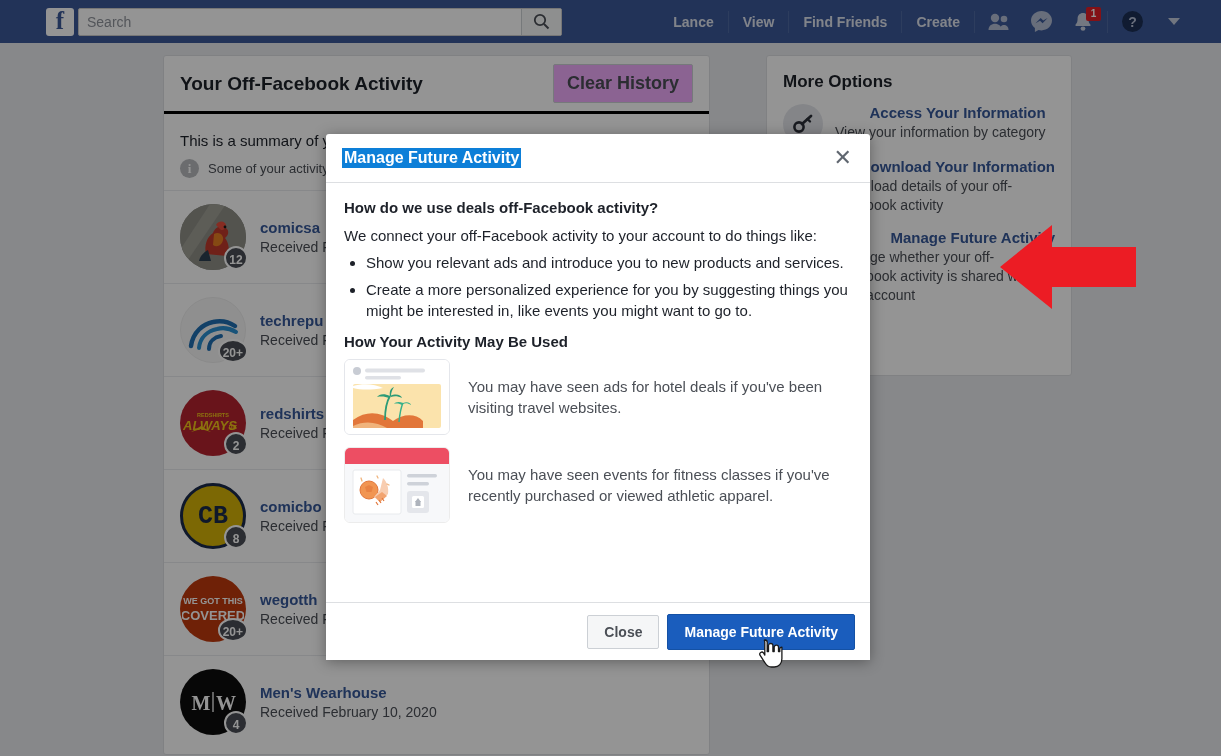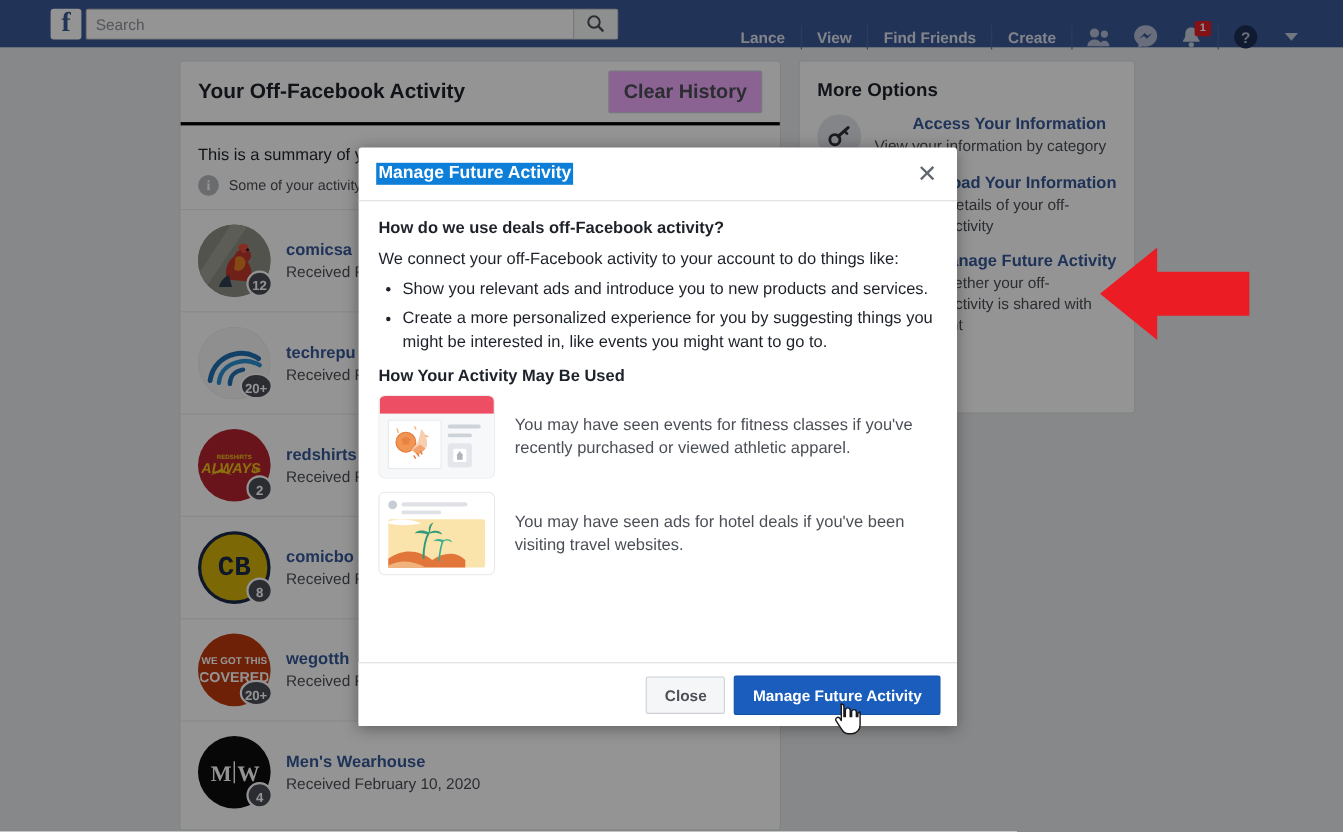--- a/index.html
+++ b/index.html
@@ -32,21 +32,21 @@
     height: 26px; font-size: 14px; padding-left: 8px; color: #1d2129;
     font-family: "Liberation Sans", sans-serif;
   }
   .search-input::placeholder { color: #90949c; }
   .search-btn {
     position: absolute; right: 0; top: 0; width: 40px; height: 26px;
     background: #f5f6f7; border-left: 1px solid #ccd0d5; cursor: pointer;
     display: flex; align-items: center; justify-content: center;
   }
   .nav-right {
-    position: absolute; right: 26px; top: 12px; height: 43px;
+    position: absolute; right: 26px; top: 0; height: 43px;
     display: flex; align-items: center;
   }
   .nav-link {
     color: #dfe3ee; font-size: 14px; font-weight: bold; padding: 0 11px;
     text-decoration: none; white-space: nowrap; cursor: pointer;
   }
   .nav-sep { width: 1px; height: 22px; background: #4f6aa3; margin: 0 3px; }
   .nav-icon {
     position: relative; width: 32px; height: 30px; margin: 0 5px;
     display: flex; align-items: center; justify-content: center; cursor: pointer;
@@ -100,21 +100,21 @@
   }
   .avatar-badge {
     position: absolute; right: -2px; bottom: 0px; min-width: 24px; height: 24px;
     border-radius: 50%; background: #4b4f56; color: #fff; font-size: 12px;
     font-weight: bold; line-height: 24px; text-align: center; border: 2px solid #fff;
     padding: 0 3px;
   }
   .act-name { font-size: 15px; font-weight: bold; color: #365899; cursor: pointer; }
   .act-date { font-size: 14px; color: #4b4f56; margin-top: 3px; }
 
-  .right-card { left: 726px; top: 12px; width: 306px; height: 321px; padding: 16px; }
+  .right-card { left: 766px; top: 12px; width: 306px; height: 321px; padding: 16px; }
   .right-title { font-size: 17px; font-weight: bold; color: #1d2129; margin-bottom: 12px; }
   .opt-row { display: flex; gap: 12px; margin-bottom: 14px; }
   .opt-icon {
     width: 40px; height: 40px; border-radius: 50%; background: #e4e6eb; flex: none;
     display: flex; align-items: center; justify-content: center;
   }
   .opt-link { font-size: 15px; font-weight: bold; color: #365899; cursor: pointer; text-align: right; }
   .opt-desc { font-size: 14px; color: #4b4f56; line-height: 19px; margin-top: 2px; }
 
   
@@ -418,20 +418,43 @@
 
     <div class="modal-body">
       <div class="q-head">How do we use deals off-Facebook activity?</div>
       <div class="q-sub">We connect your off-Facebook activity to your account to do things like:</div>
       <ul class="q-list">
         <li>Show you relevant ads and introduce you to new products and services.</li>
         <li>Create a more personalized experience for you by suggesting things you might be interested in, like events you might want to go to.</li>
       </ul>
 
       <div class="sec-head">How Your Activity May Be Used</div>
+
+      <div class="ex-row">
+        <div class="ex-thumb">
+          <svg width="104" height="74" viewBox="0 0 104 74">
+            <rect width="104" height="74" fill="#fff"></rect>
+            <circle cx="12" cy="11" r="4" fill="#c8ccd4"></circle>
+            <rect x="20" y="8.5" width="60" height="4" rx="2" fill="#dfe1e6"></rect>
+            <rect x="20" y="16" width="36" height="3.5" rx="1.7" fill="#dfe1e6"></rect>
+            <rect x="8" y="24" width="88" height="44" rx="2" fill="#fbe3ac"></rect>
+            <path d="M8 26c10-3 22-2 30 2-12 2-22 2-30 0z" fill="#fff"></path>
+            <path d="M8 60c14-10 28-8 40 1 10-7 22-8 30 0v7H8z" fill="#e2763a"></path>
+            <path d="M8 66c12-6 24-4 34 2H8z" fill="#f0b37c"></path>
+            <path d="M40 60c0-12 2-19 5-24" stroke="#2d9b77" stroke-width="1.8" fill="none"></path>
+            <path d="M45 36c-6-3-11-2-13 1 5-1 9 0 12 1z" fill="#2d9b77"></path>
+            <path d="M45 36c6-3 11-1 12 2-4-2-8-2-11-1z" fill="#2d9b77"></path>
+            <path d="M45 36c-1-5 1-8 4-9-2 3-3 6-3 9z" fill="#2d9b77"></path>
+            <path d="M54 62c1-10 2-15 4-19" stroke="#35b08a" stroke-width="1.5" fill="none"></path>
+            <path d="M58 43c-4-2-8-1-9 1 3-1 6 0 8 1z" fill="#35b08a"></path>
+            <path d="M58 43c4-2 8 0 8 2-3-2-6-2-8-1z" fill="#35b08a"></path>
+          </svg>
+        </div>
+        <div class="ex-text">You may have seen ads for hotel deals if you've been visiting travel websites.</div>
+      </div>
 
       <div class="ex-row">
         <div class="ex-thumb" style="border-color:#ececec;">
           <svg width="104" height="74" viewBox="0 0 104 74">
             <rect width="104" height="74" fill="#f7f8fa"></rect>
             <rect x="0" y="0" width="104" height="16" fill="#ed4e63"></rect>
             <rect x="8" y="22" width="48" height="44" rx="2" fill="#fff" stroke="#e8eaed"></rect>
             <circle cx="24" cy="42" r="9" fill="#f19552"></circle>
             <circle cx="24" cy="42" r="9" fill="none" stroke="#e2763a" stroke-width="1"></circle>
             <path d="M20 39l4-2 4 2-1.5 5h-5z" fill="#e2763a" opacity=".6"></path>
@@ -442,43 +465,20 @@
             <rect x="62" y="26" width="30" height="3.5" rx="1.7" fill="#ced2d9"></rect>
             <rect x="62" y="34" width="22" height="3.5" rx="1.7" fill="#ced2d9"></rect>
             <rect x="62" y="43" width="22" height="22" rx="3" fill="#e4e6eb"></rect>
             <rect x="67" y="48" width="12" height="12" rx="1.5" fill="#fff"></rect>
             <path d="M73 50l3 4h-6z" fill="#aeb3bc"></path>
             <rect x="70.5" y="53" width="5" height="5" fill="#aeb3bc"></rect>
           </svg>
         </div>
         <div class="ex-text">You may have seen events for fitness classes if you've recently purchased or viewed athletic apparel.</div>
       </div>
-
-      <div class="ex-row">
-        <div class="ex-thumb">
-          <svg width="104" height="74" viewBox="0 0 104 74">
-            <rect width="104" height="74" fill="#fff"></rect>
-            <circle cx="12" cy="11" r="4" fill="#c8ccd4"></circle>
-            <rect x="20" y="8.5" width="60" height="4" rx="2" fill="#dfe1e6"></rect>
-            <rect x="20" y="16" width="36" height="3.5" rx="1.7" fill="#dfe1e6"></rect>
-            <rect x="8" y="24" width="88" height="44" rx="2" fill="#fbe3ac"></rect>
-            <path d="M8 26c10-3 22-2 30 2-12 2-22 2-30 0z" fill="#fff"></path>
-            <path d="M8 60c14-10 28-8 40 1 10-7 22-8 30 0v7H8z" fill="#e2763a"></path>
-            <path d="M8 66c12-6 24-4 34 2H8z" fill="#f0b37c"></path>
-            <path d="M40 60c0-12 2-19 5-24" stroke="#2d9b77" stroke-width="1.8" fill="none"></path>
-            <path d="M45 36c-6-3-11-2-13 1 5-1 9 0 12 1z" fill="#2d9b77"></path>
-            <path d="M45 36c6-3 11-1 12 2-4-2-8-2-11-1z" fill="#2d9b77"></path>
-            <path d="M45 36c-1-5 1-8 4-9-2 3-3 6-3 9z" fill="#2d9b77"></path>
-            <path d="M54 62c1-10 2-15 4-19" stroke="#35b08a" stroke-width="1.5" fill="none"></path>
-            <path d="M58 43c-4-2-8-1-9 1 3-1 6 0 8 1z" fill="#35b08a"></path>
-            <path d="M58 43c4-2 8 0 8 2-3-2-6-2-8-1z" fill="#35b08a"></path>
-          </svg>
-        </div>
-        <div class="ex-text">You may have seen ads for hotel deals if you've been visiting travel websites.</div>
-      </div>
     </div>
 
     <div class="modal-foot">
       <button class="btn-secondary">Close</button>
       <button class="btn-primary">Manage Future Activity</button>
     </div>
   </div>
 
   <div class="red-arrow">
     <svg width="136" height="84" viewBox="0 0 136 84">

